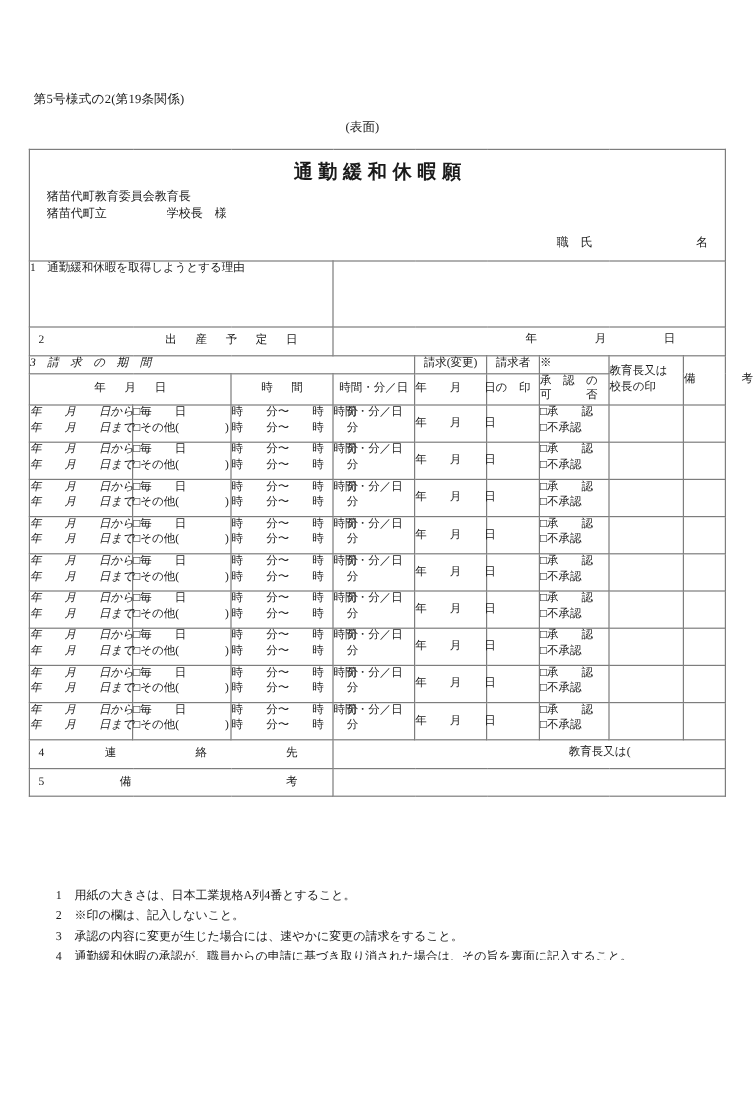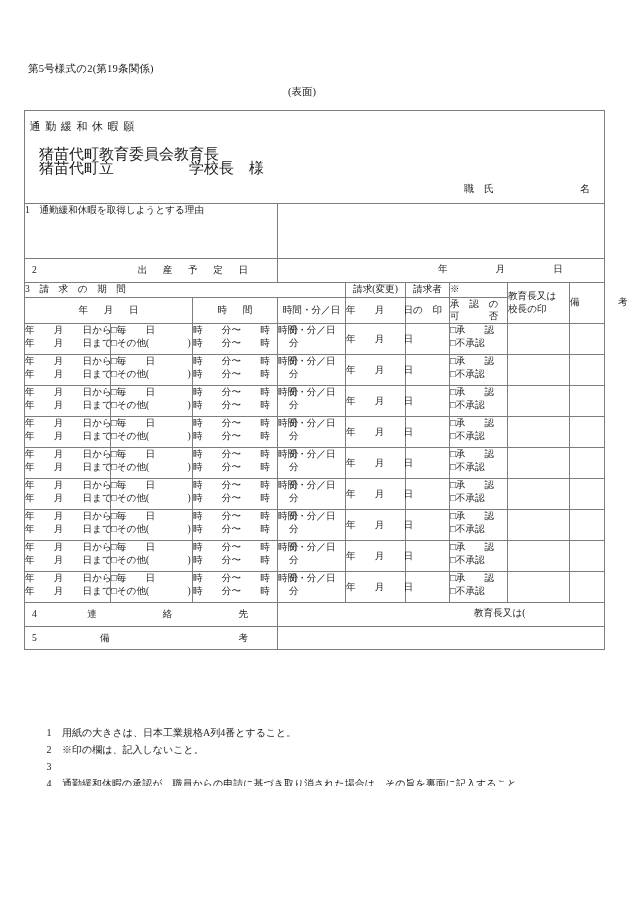--- a/index.html
+++ b/index.html
@@ -10,21 +10,21 @@
   body {
     width: 630px;
     height: 912px;
     position: relative;
     font-family: "Liberation Serif", "DejaVu Serif", serif;
     color: #1a1a1a;
     -webkit-font-smoothing: antialiased;
   }
   .page {
     position: absolute;
-    left: 0; top: 2px;
+    left: 0; top: 16px;
     width: 630px; height: 784px;
     overflow: hidden;
   }
   .form-no {
     position: absolute;
     left: 28px;
     top: 60px;
     font-size: 10.5px;
     letter-spacing: 0.2px;
     white-space: nowrap;
@@ -55,30 +55,31 @@
 
   
   .head-cell {
     height: 92px;
     position: relative;
   }
   .doc-title {
     position: absolute;
     top: 8px;
     left: 0; right: 0;
-    text-align: left;
-    font-size: 11px;
+    text-align: center;
+    font-size: 16px;
     letter-spacing: 4.6px;
     text-indent: 4.6px;
+    font-weight: bold;
   }
   .addr {
     position: absolute;
     top: 33px;
     left: 14px;
-    font-size: 15px;
+    font-size: 10px;
     line-height: 1.45;
     white-space: pre;
   }
   .name-line {
     position: absolute;
     bottom: 8px;
     right: 14px;
     font-size: 10px;
     white-space: pre;
   }
@@ -108,39 +109,41 @@
     top: 4px;
     left: 160px;
     white-space: pre;
   }
 
   
   .sec3 {
     padding: 4px 0 4px 7px;
     white-space: pre;
     height: 14px;
+    font-style: italic;
   }
   .hdr {
     text-align: center;
     padding: 3px 2px;
     vertical-align: middle !important;
     white-space: pre;
     line-height: 1.3;
   }
   .hdr-sp { letter-spacing: 3px; text-indent: 3px; }
   .hdr-left { text-align: left; padding-left: 4px; }
   .two-line { line-height: 1.28; }
 
   
   .drow td { height: 30px; }
   .cell-date {
     padding: 3px 5px 3px 0;
     text-align: left;
     white-space: pre;
     line-height: 1.45;
+    font-style: italic;
   }
   .cell-kind {
     padding: 3px 0 3px 5px;
     white-space: pre;
     line-height: 1.45;
   }
   .cell-time {
     padding: 3px 7px 3px 0;
     text-align: right;
     white-space: pre;
@@ -405,20 +408,21 @@
         <div class="note-item">
           <span class="note-num">1</span>
           <span class="note-text">用紙の大きさは、日本工業規格A列4番とすること。</span>
         </div>
         <div class="note-item">
           <span class="note-num">2</span>
           <span class="note-text">※印の欄は、記入しないこと。</span>
         </div>
         <div class="note-item">
           <span class="note-num">3</span>
+          <span class="note-text">承認の内容に変更が生じた場合には、速やかに変更の請求をすること。</span>
         </div>
         <div class="note-item">
           <span class="note-num">4</span>
           <span class="note-text">通勤緩和休暇の承認が、職員からの申請に基づき取り消された場合は、その旨を裏面に記入すること。</span>
         </div>
       </div>
   </div>
 
 </div>
 

